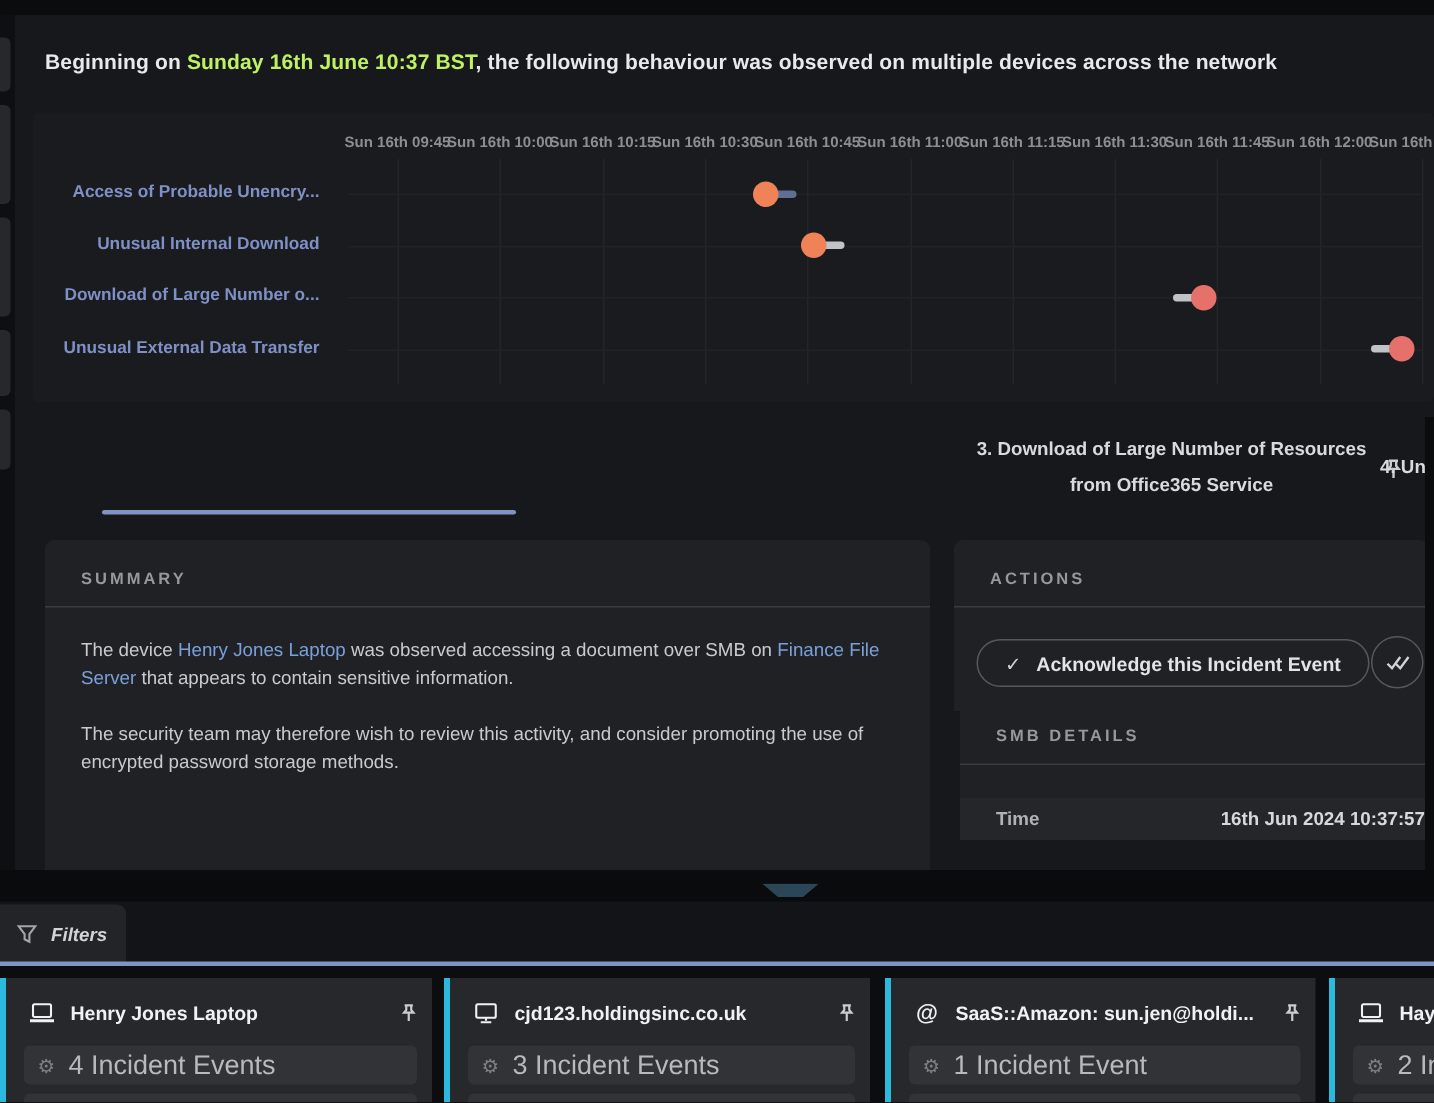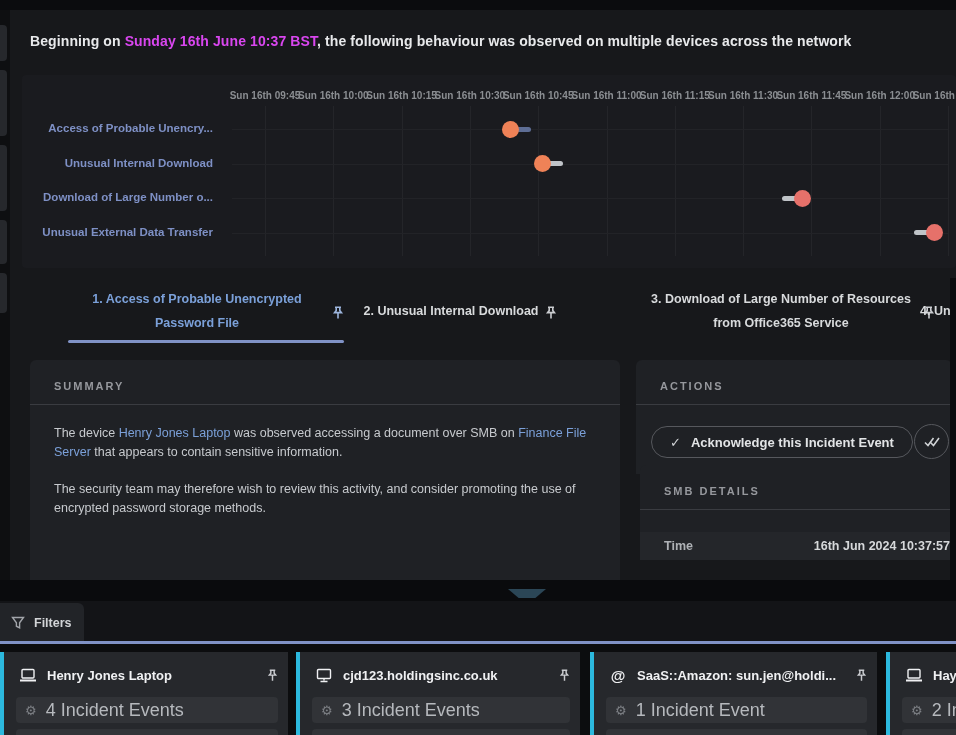--- a/index.html
+++ b/index.html
@@ -14,21 +14,21 @@
 
   
   #top-strip { left:0; top:0; width:956px; height:10px; background:#0b0c0e; }
   #modal { left:10px; top:10px; width:946px; height:570px; background:#17181b; overflow:hidden; }
   #right-edge { left:950px; top:278px; width:6px; height:302px; background:#0b0c0e; }
   #left-rail { left:0; top:10px; width:10px; height:570px; background:#0e0f11; }
   .rail-btn { position:absolute; left:-5px; width:12px; background:#26282c; border-radius:4px; }
 
   
   #header-line { left:30px; top:33px; width:912px; font-size:14px; font-weight:700; color:#e8e9eb; letter-spacing:.1px; }
-  .hl-blue { color:#d946ef; }
+  .hl-blue { color:#bef264; }
 
   
   #chart-panel { left:22px; top:75px; width:934px; height:193px; background:#1a1b1f; border-radius:4px; }
   .tick-label { position:absolute; width:92px; top:90px; text-align:center; font-size:10px; font-weight:700; color:#8b8e92; white-space:nowrap; }
   .gridline-v { position:absolute; top:106px; height:150px; width:1px; background:#242529; }
   .gridline-h { position:absolute; left:232px; width:716px; height:1px; background:#222327; }
   .row-label { position:absolute; left:30px; width:183px; text-align:right; font-size:11.5px; font-weight:700; color:#7e90c5; white-space:nowrap; }
   .evt-bar { position:absolute; height:5px; border-radius:3px; }
   .evt-dot { position:absolute; width:17px; height:17px; border-radius:50%; }
 
@@ -54,21 +54,21 @@
   #smb-time-row { position:absolute; left:0; top:67px; width:100%; height:28px; background:#24262a; display:flex; align-items:center; }
   .kv-label { margin-left:24px; font-size:12.5px; font-weight:700; color:#afb2b6; }
   .kv-value { margin-left:auto; margin-right:6px; font-size:12.5px; font-weight:700; color:#d6d8da; white-space:nowrap; }
 
   
   #dark-band { left:0; top:580px; width:956px; height:21px; background:#0a0b0d; }
   #drawer-notch { left:508px; top:589px; width:38px; height:9px; background:#2b4656; clip-path:polygon(0 0,100% 0,72% 100%,28% 100%); }
   #filters-section { left:0; top:601px; width:956px; height:44px; background:#131417; }
   #filters-tab { position:absolute; left:0; top:2px; width:84px; height:39px; background:#222428; border-radius:0 6px 0 0; display:flex; align-items:center; cursor:pointer; }
   #filters-tab .funnel { margin-left:11px; }
-  #filters-label { margin-left:9px; font-size:12.5px; font-weight:700; color:#d2d4d7; }
+  #filters-label { margin-left:9px; font-size:12.5px; font-weight:700; color:#d2d4d7;font-style:italic; }
   #filters-underline { left:0; top:641px; width:956px; height:3px; background:#8092c6; }
   #cards-bg { left:0; top:644px; width:956px; height:91px; background:#0c0d0f; }
 
   
   .device-card { position:absolute; top:652px; height:83px; background:#26282c; border-left:4px solid #2cb9de; overflow:hidden; cursor:pointer; }
   .card-head { position:absolute; left:14px; top:13px; right:10px; height:20px; display:flex; align-items:center; }
   .card-icon { width:20px; display:flex; justify-content:center; }
   .card-title { margin-left:9px; font-size:13px; font-weight:700; color:#f0f1f3; white-space:nowrap; overflow:hidden; }
   .card-pin { margin-left:auto; padding-left:8px; }
   .card-subrow { position:absolute; left:12px; right:10px; top:45px; height:26px; background:#313337; border-radius:4px; display:flex; align-items:center; }
@@ -85,36 +85,20 @@
 
   <div class="abs" id="top-strip"></div>
   <div class="abs" id="modal"></div>
   <div class="abs" id="left-rail"></div>
 
   <div class="abs" id="header-line"><span>Beginning on </span><span class="hl-blue">Sunday 16th June 10:37 BST</span><span>, the following behaviour was observed on multiple devices across the network</span></div>
 
   <div class="abs" id="chart-panel"></div>
   <div id="chart-layer"></div>
 
-  <div class="tab tab-active" style="left:68px;width:276px;">
-    <span>1. Access of Probable Unencrypted Password File</span>
-      <span class="pin-icon">
-        <svg width="12" height="14" viewBox="0 0 12 14" fill="none" stroke="#9db5dd" stroke-width="1.6">
-          <path d="M3 1.2h6M4.2 1.2v3.4L2.6 6.6h6.8L7.8 4.6V1.2M6 6.6v6"></path>
-        </svg>
-      </span>
-  </div>
-  <div class="tab" style="left:352px;width:216px;">
-    <span>2. Unusual Internal Download</span>
-      <span class="pin-icon">
-        <svg width="12" height="14" viewBox="0 0 12 14" fill="none" stroke="#caccd0" stroke-width="1.6">
-          <path d="M3 1.2h6M4.2 1.2v3.4L2.6 6.6h6.8L7.8 4.6V1.2M6 6.6v6"></path>
-        </svg>
-      </span>
-  </div>
   <div class="tab" style="left:645px;width:290px;">
     <span>3. Download of Large Number of Resources from Office365 Service</span>
       <span class="pin-icon">
         <svg width="12" height="14" viewBox="0 0 12 14" fill="none" stroke="#caccd0" stroke-width="1.6">
           <path d="M3 1.2h6M4.2 1.2v3.4L2.6 6.6h6.8L7.8 4.6V1.2M6 6.6v6"></path>
         </svg>
       </span>
   </div>
   <div class="tab" style="left:920px;width:80px;justify-content:flex-start;">
     <span>4. Un</span>

